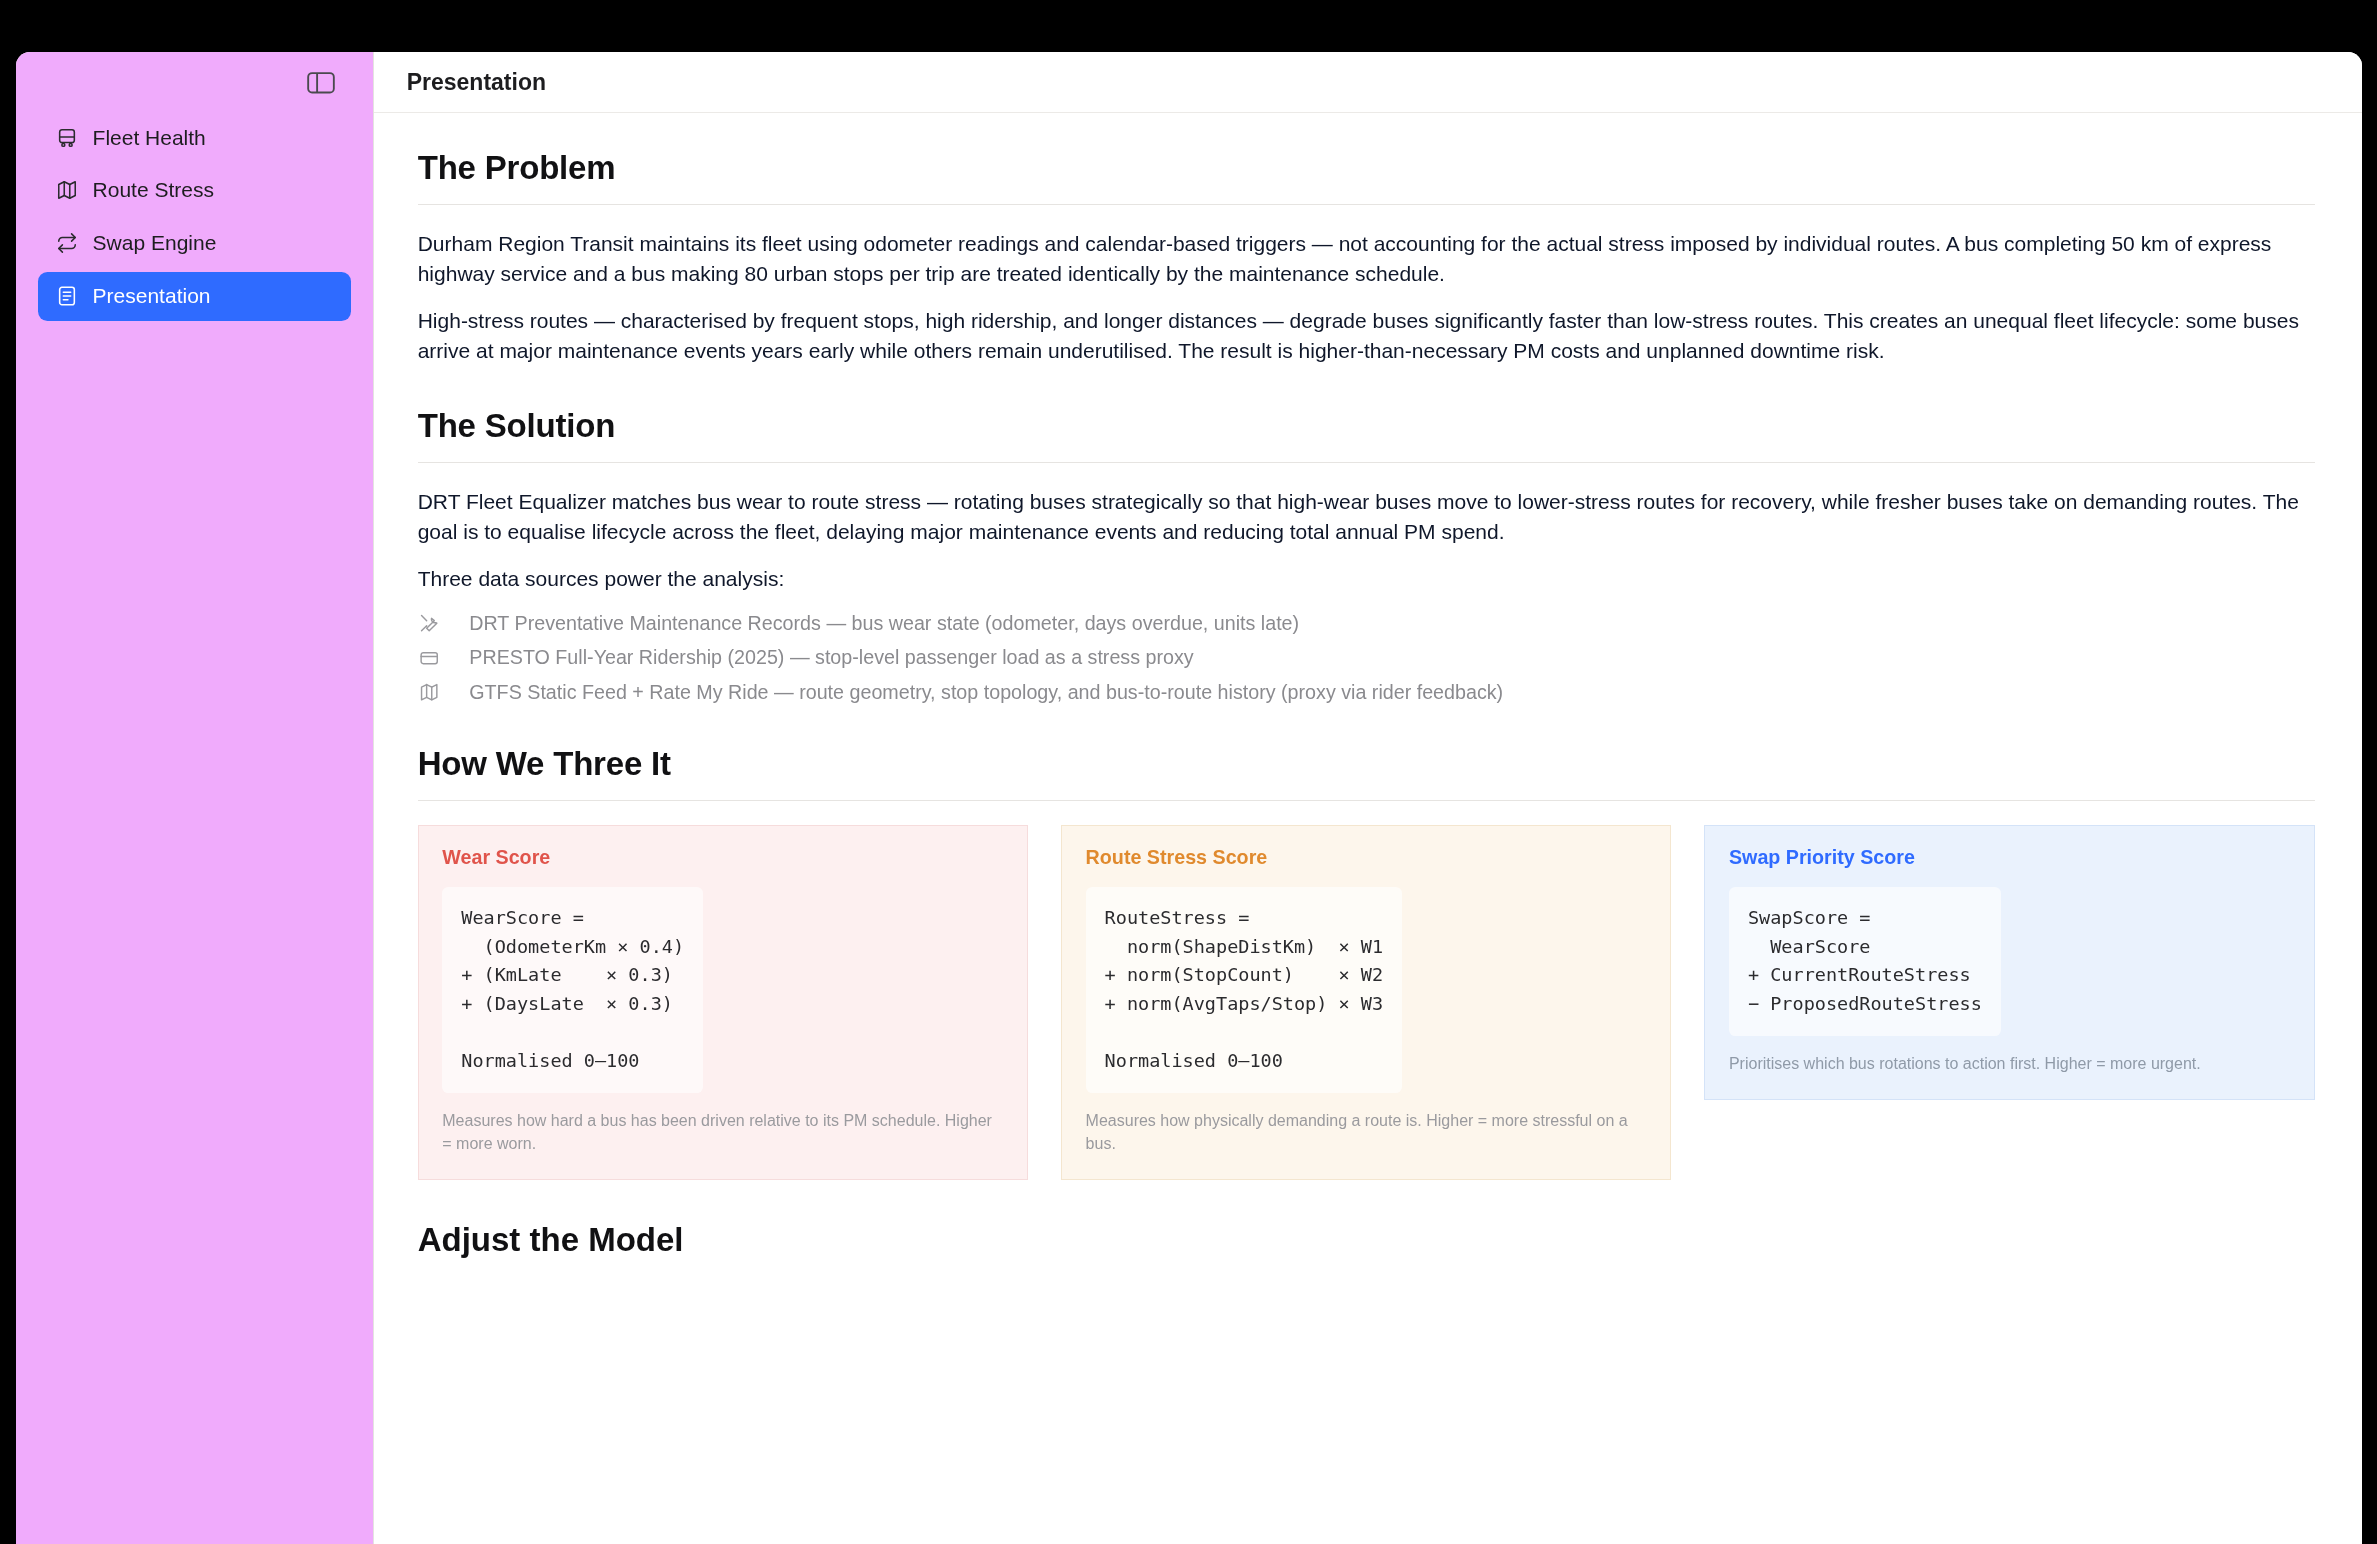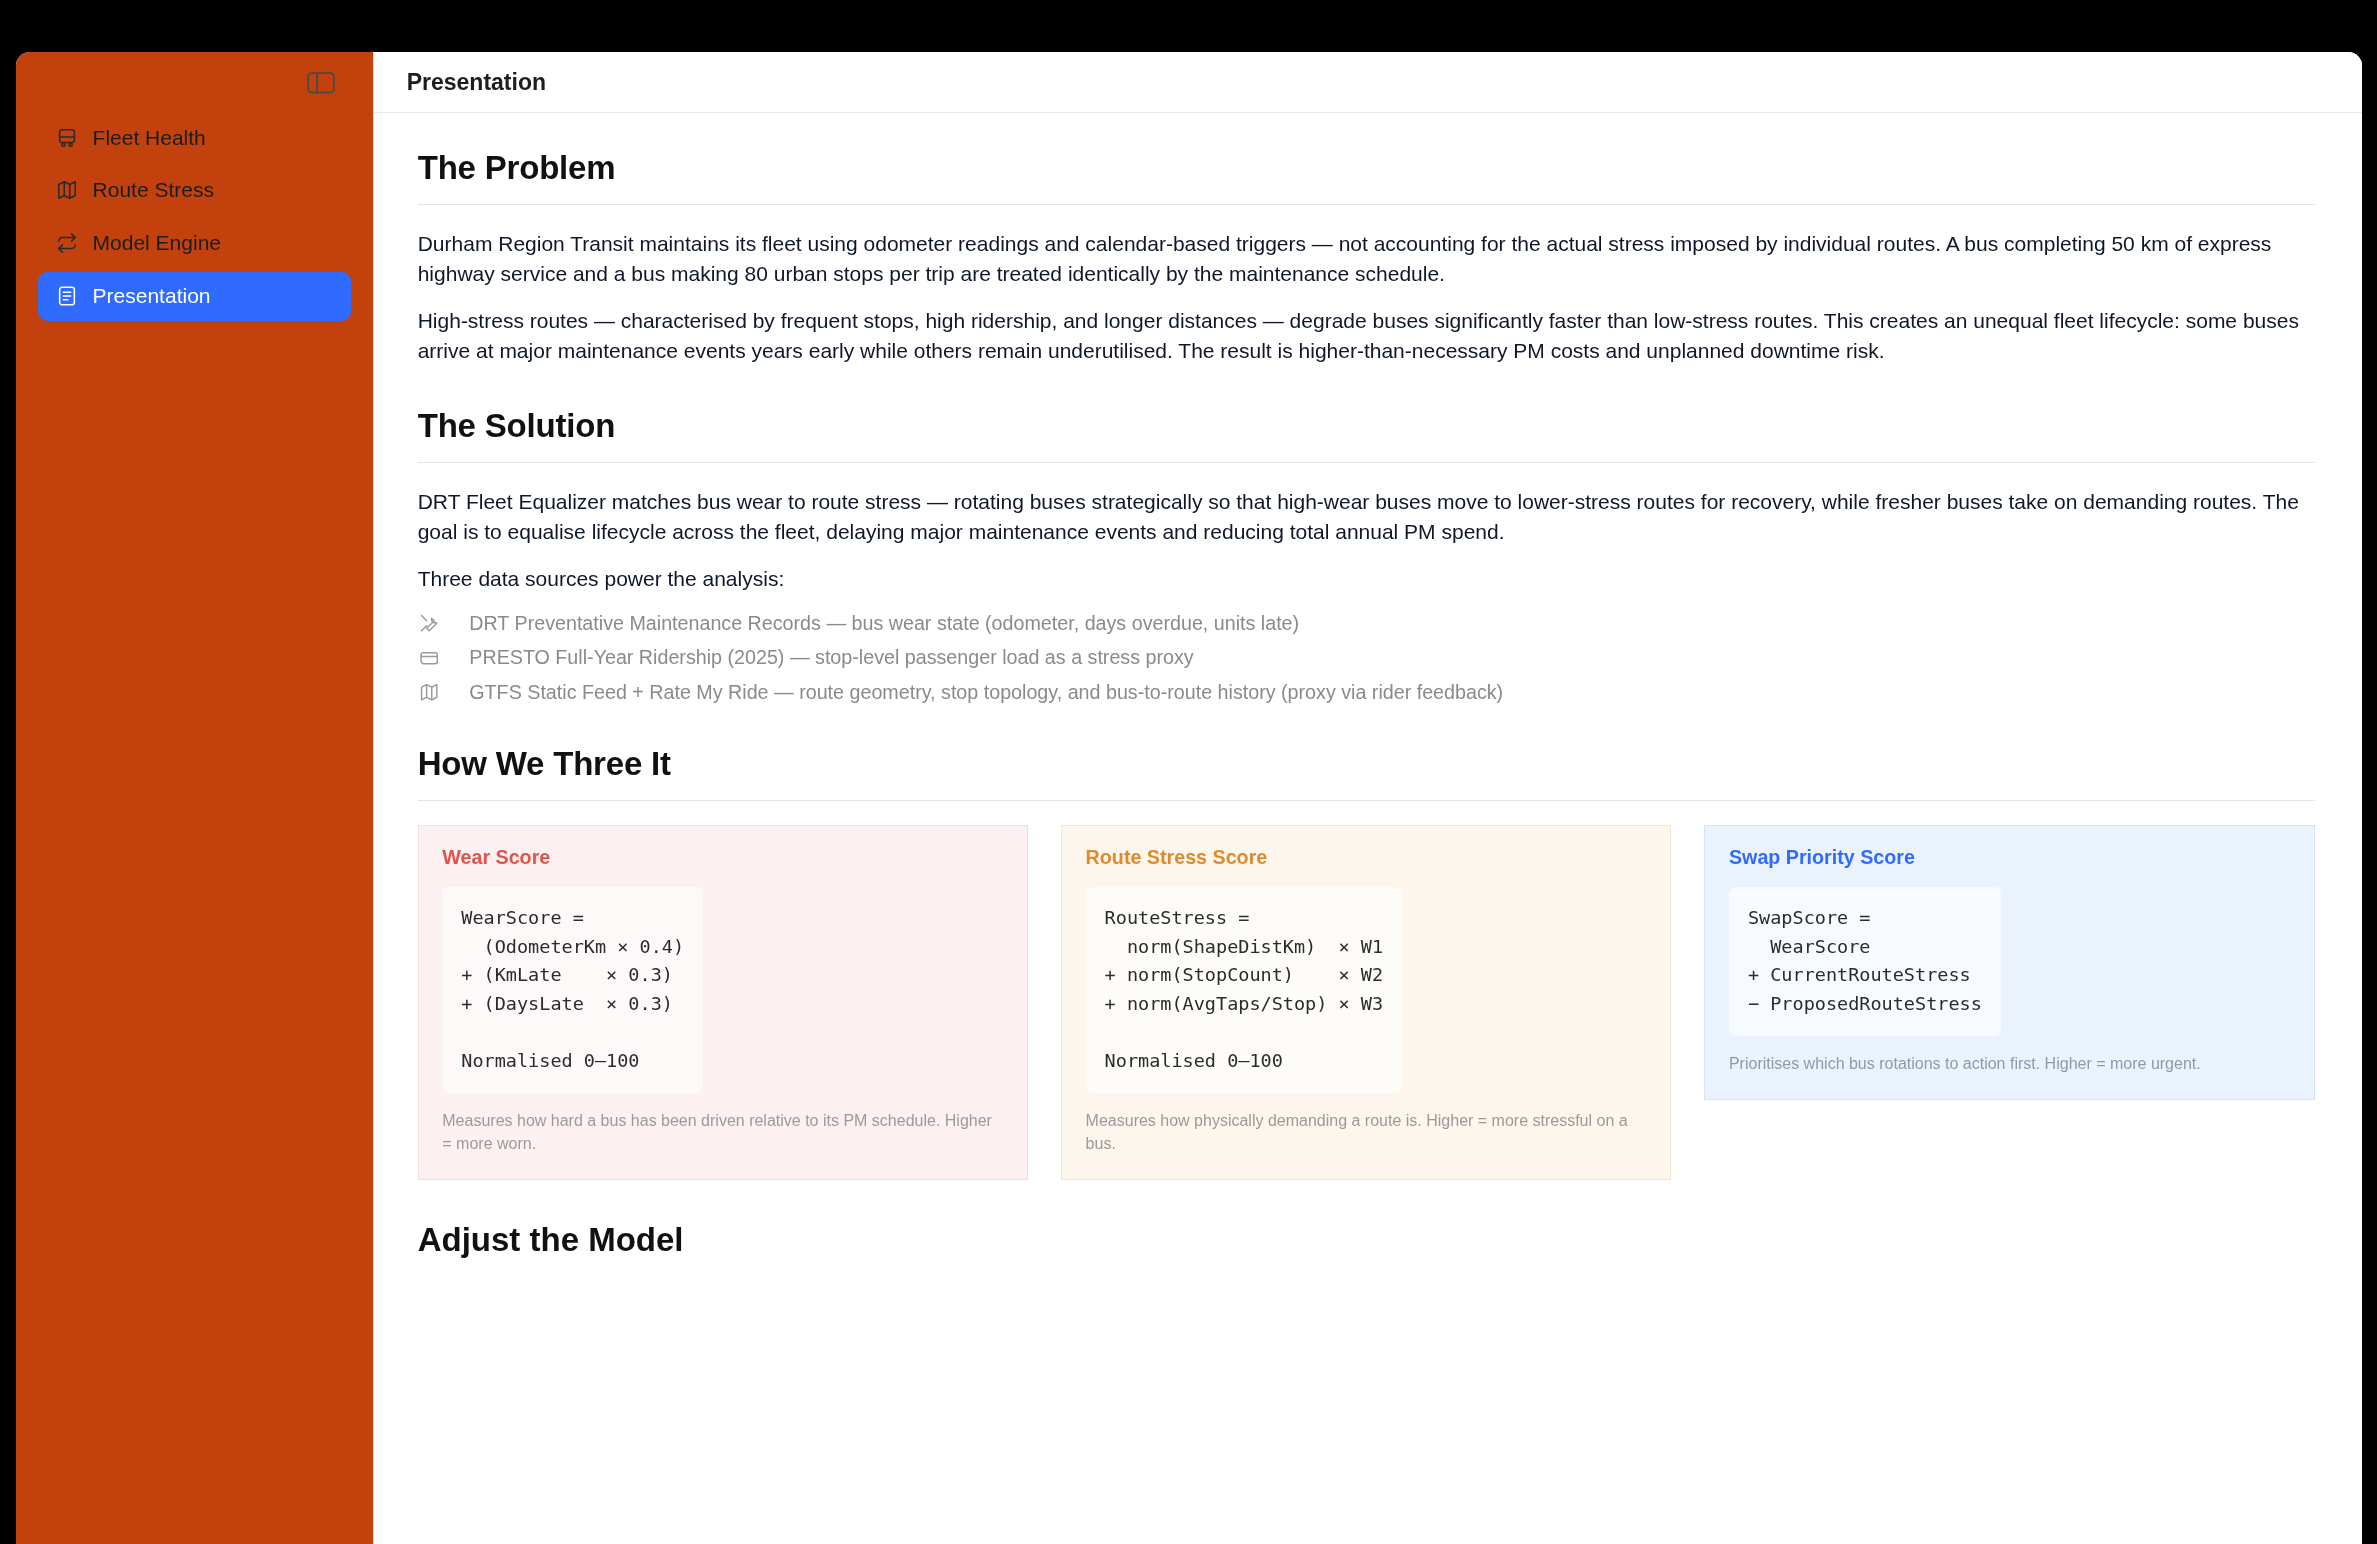--- a/index.html
+++ b/index.html
@@ -29,21 +29,21 @@
     height: 1492px;
     background: #ffffff;
     border-radius: 14px 14px 0 0;
     overflow: hidden;
     display: flex;
   }
   
   .sidebar {
     width: 358px;
     height: 100%;
-    background: #c2410c;
+    background: #f0abfc;
     border-right: 0.8px solid #e4e3e0;
     flex: 0 0 358px;
     display: flex;
     flex-direction: column;
   }
   .sidebar-top {
     height: 61px;
     display: flex;
     align-items: center;
     justify-content: flex-end;
@@ -254,21 +254,21 @@
 
         <div class="sidebar-item">
           <span class="s-icon">
             <svg width="22" height="22" viewBox="0 0 24 24" fill="none" stroke="#2b2b2e" stroke-width="1.7" stroke-linecap="round" stroke-linejoin="round">
               <polyline points="17 2 21 6 17 10"></polyline>
               <path d="M21 6H7a4 4 0 0 0-4 4"></path>
               <polyline points="7 22 3 18 7 14"></polyline>
               <path d="M3 18h14a4 4 0 0 0 4-4"></path>
             </svg>
           </span>
-          <span>Model Engine</span>
+          <span>Swap Engine</span>
         </div>
 
         <div class="sidebar-item active">
           <span class="s-icon">
             <svg width="22" height="22" viewBox="0 0 24 24" fill="none" stroke="#ffffff" stroke-width="1.7" stroke-linecap="round" stroke-linejoin="round">
               <rect x="4" y="2.5" width="16" height="19" rx="2.5"></rect>
               <line x1="8" y1="8" x2="16" y2="8"></line>
               <line x1="8" y1="12" x2="16" y2="12"></line>
               <line x1="8" y1="16" x2="13" y2="16"></line>
             </svg>

